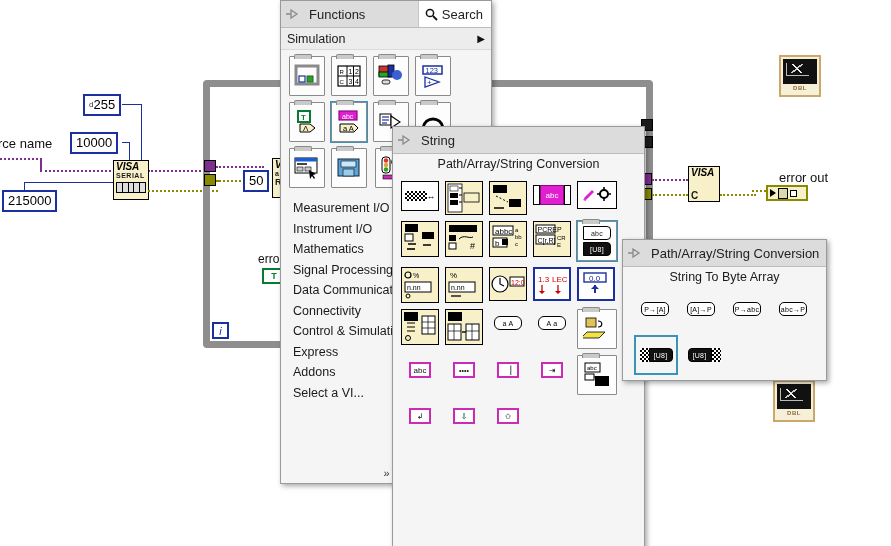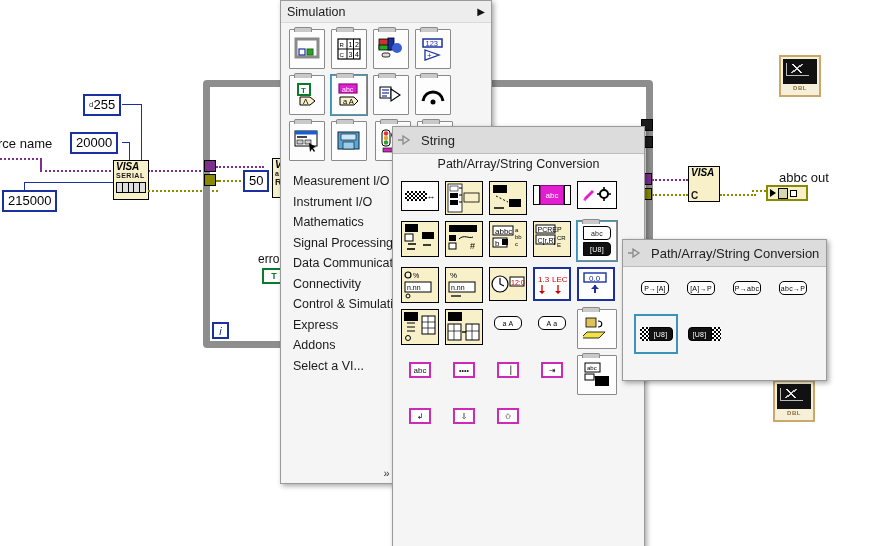--- a/index.html
+++ b/index.html
@@ -238,21 +238,21 @@
     <div class="wire-visa" style="left:40px;top:170px;width:75px;"></div>
     <div class="wire-blue" style="left:40px;top:158px;width:2px;height:13px;background:#7d2e8e;"></div>
     <div class="wire-visa" style="left:148px;top:170px;width:68px;"></div>
 
     <div class="const" style="left:83px;top:94px;">
       <span class="pfx">d</span><span>255</span>
     </div>
     <div class="wire-blue" style="left:122px;top:104px;width:20px;height:1px;"></div>
     <div class="wire-blue" style="left:141px;top:104px;width:1px;height:62px;"></div>
 
-    <div class="const" style="left:70px;top:132px;">20000</div>
+    <div class="const" style="left:70px;top:132px;">10000</div>
     <div class="wire-blue" style="left:122px;top:142px;width:8px;height:1px;"></div>
     <div class="wire-blue" style="left:129px;top:142px;width:1px;height:24px;"></div>
 
     <div class="const" style="left:2px;top:190px;">215000</div>
     <div class="wire-blue" style="left:24px;top:182px;width:1px;height:10px;"></div>
     <div class="wire-blue" style="left:24px;top:182px;width:98px;height:1px;"></div>
     <div class="wire-blue" style="left:121px;top:182px;width:1px;height:1px;"></div>
 
     <div class="visa-node" style="left:113px;top:160px;width:36px;height:40px;">
       <div class="vtop">VISA</div>
@@ -298,21 +298,21 @@
     <div class="wire-err" style="left:652px;top:194px;width:36px;"></div>
 
     <div class="visa-node" style="left:688px;top:166px;width:32px;height:36px;">
       <div class="vtop">VISA</div>
       <div class="vsub" style="font-size:10px;margin-top:14px;">C</div>
     </div>
 
     <div class="wire-err" style="left:720px;top:194px;width:36px;"></div>
     <div class="wire-err" style="left:752px;top:190px;width:14px;"></div>
 
-    <div class="label" style="left:779px;top:170px;">abbc out</div>
+    <div class="label" style="left:779px;top:170px;">error out</div>
     <div class="errout-ind" style="left:766px;top:185px;width:42px;height:16px;">
       <span class="tri"></span>
       <span class="cl"></span>
       <span class="sq"></span>
     </div>
 
     <div class="graph-ind" style="left:779px;top:55px;width:42px;height:42px;">
       <div class="scr"></div>
       <div class="dbl">DBL</div>
     </div>
@@ -321,20 +321,35 @@
       <div class="dbl">DBL</div>
     </div>
 
     <div class="graph-ind" style="left:760px;top:244px;width:36px;height:34px;">
       <div class="scr"></div>
       <div class="dbl">&nbsp;</div>
     </div>
   </div>
 
   <div class="pal" style="left:280px;top:0px;width:212px;height:484px;">
+    <div class="pal-titlebar">
+      <span class="pin-icon">
+        <svg width="16" height="12" viewBox="0 0 16 12">
+            <path d="M1 6h5M6 2l6 4-6 4z" fill="none" stroke="#8a8a8a" stroke-width="1.3"></path>
+          </svg>
+      </span>
+      <span class="pal-title">Functions</span>
+      <span class="search-box">
+        <svg width="13" height="13" viewBox="0 0 13 13">
+            <circle cx="5" cy="5" r="3.6" fill="none" stroke="#111" stroke-width="1.5"></circle>
+            <path d="M8 8l4 4" stroke="#111" stroke-width="1.8"></path>
+          </svg>
+        <span class="stxt">Search</span>
+      </span>
+    </div>
     <div class="pal-subbar">
       <span>Simulation</span>
       <span class="arrow">▶</span>
     </div>
 
     <div class="pal-body" style="height:420px;">
       <div class="icon-grid" style="width:212px;align-content:flex-start;">
 
         <div class="pic" style="margin-left:2px;">
           <div class="fold">
@@ -779,20 +794,21 @@
 
   <div class="pal" style="left:622px;top:239px;width:205px;height:142px;">
     <div class="pal-titlebar">
       <span class="pin-icon">
         <svg width="16" height="12" viewBox="0 0 16 12">
             <path d="M1 6h5M6 2l6 4-6 4z" fill="none" stroke="#8a8a8a" stroke-width="1.3"></path>
           </svg>
       </span>
       <span class="pal-title">Path/Array/String Conversion</span>
     </div>
+    <div class="pal-subtitle">String To Byte Array</div>
 
     <div class="icon-grid" style="padding-left:12px;">
       <div class="pic" style="width:40px;height:30px;">
         <div class="fn noborder">
             <span class="bag" style="border-radius:5px;">P→[A]</span>
           </div>
       </div>
       <div class="pic" style="width:40px;height:30px;">
         <div class="fn noborder">
             <span class="bag" style="border-radius:5px;">[A]→P</span>

